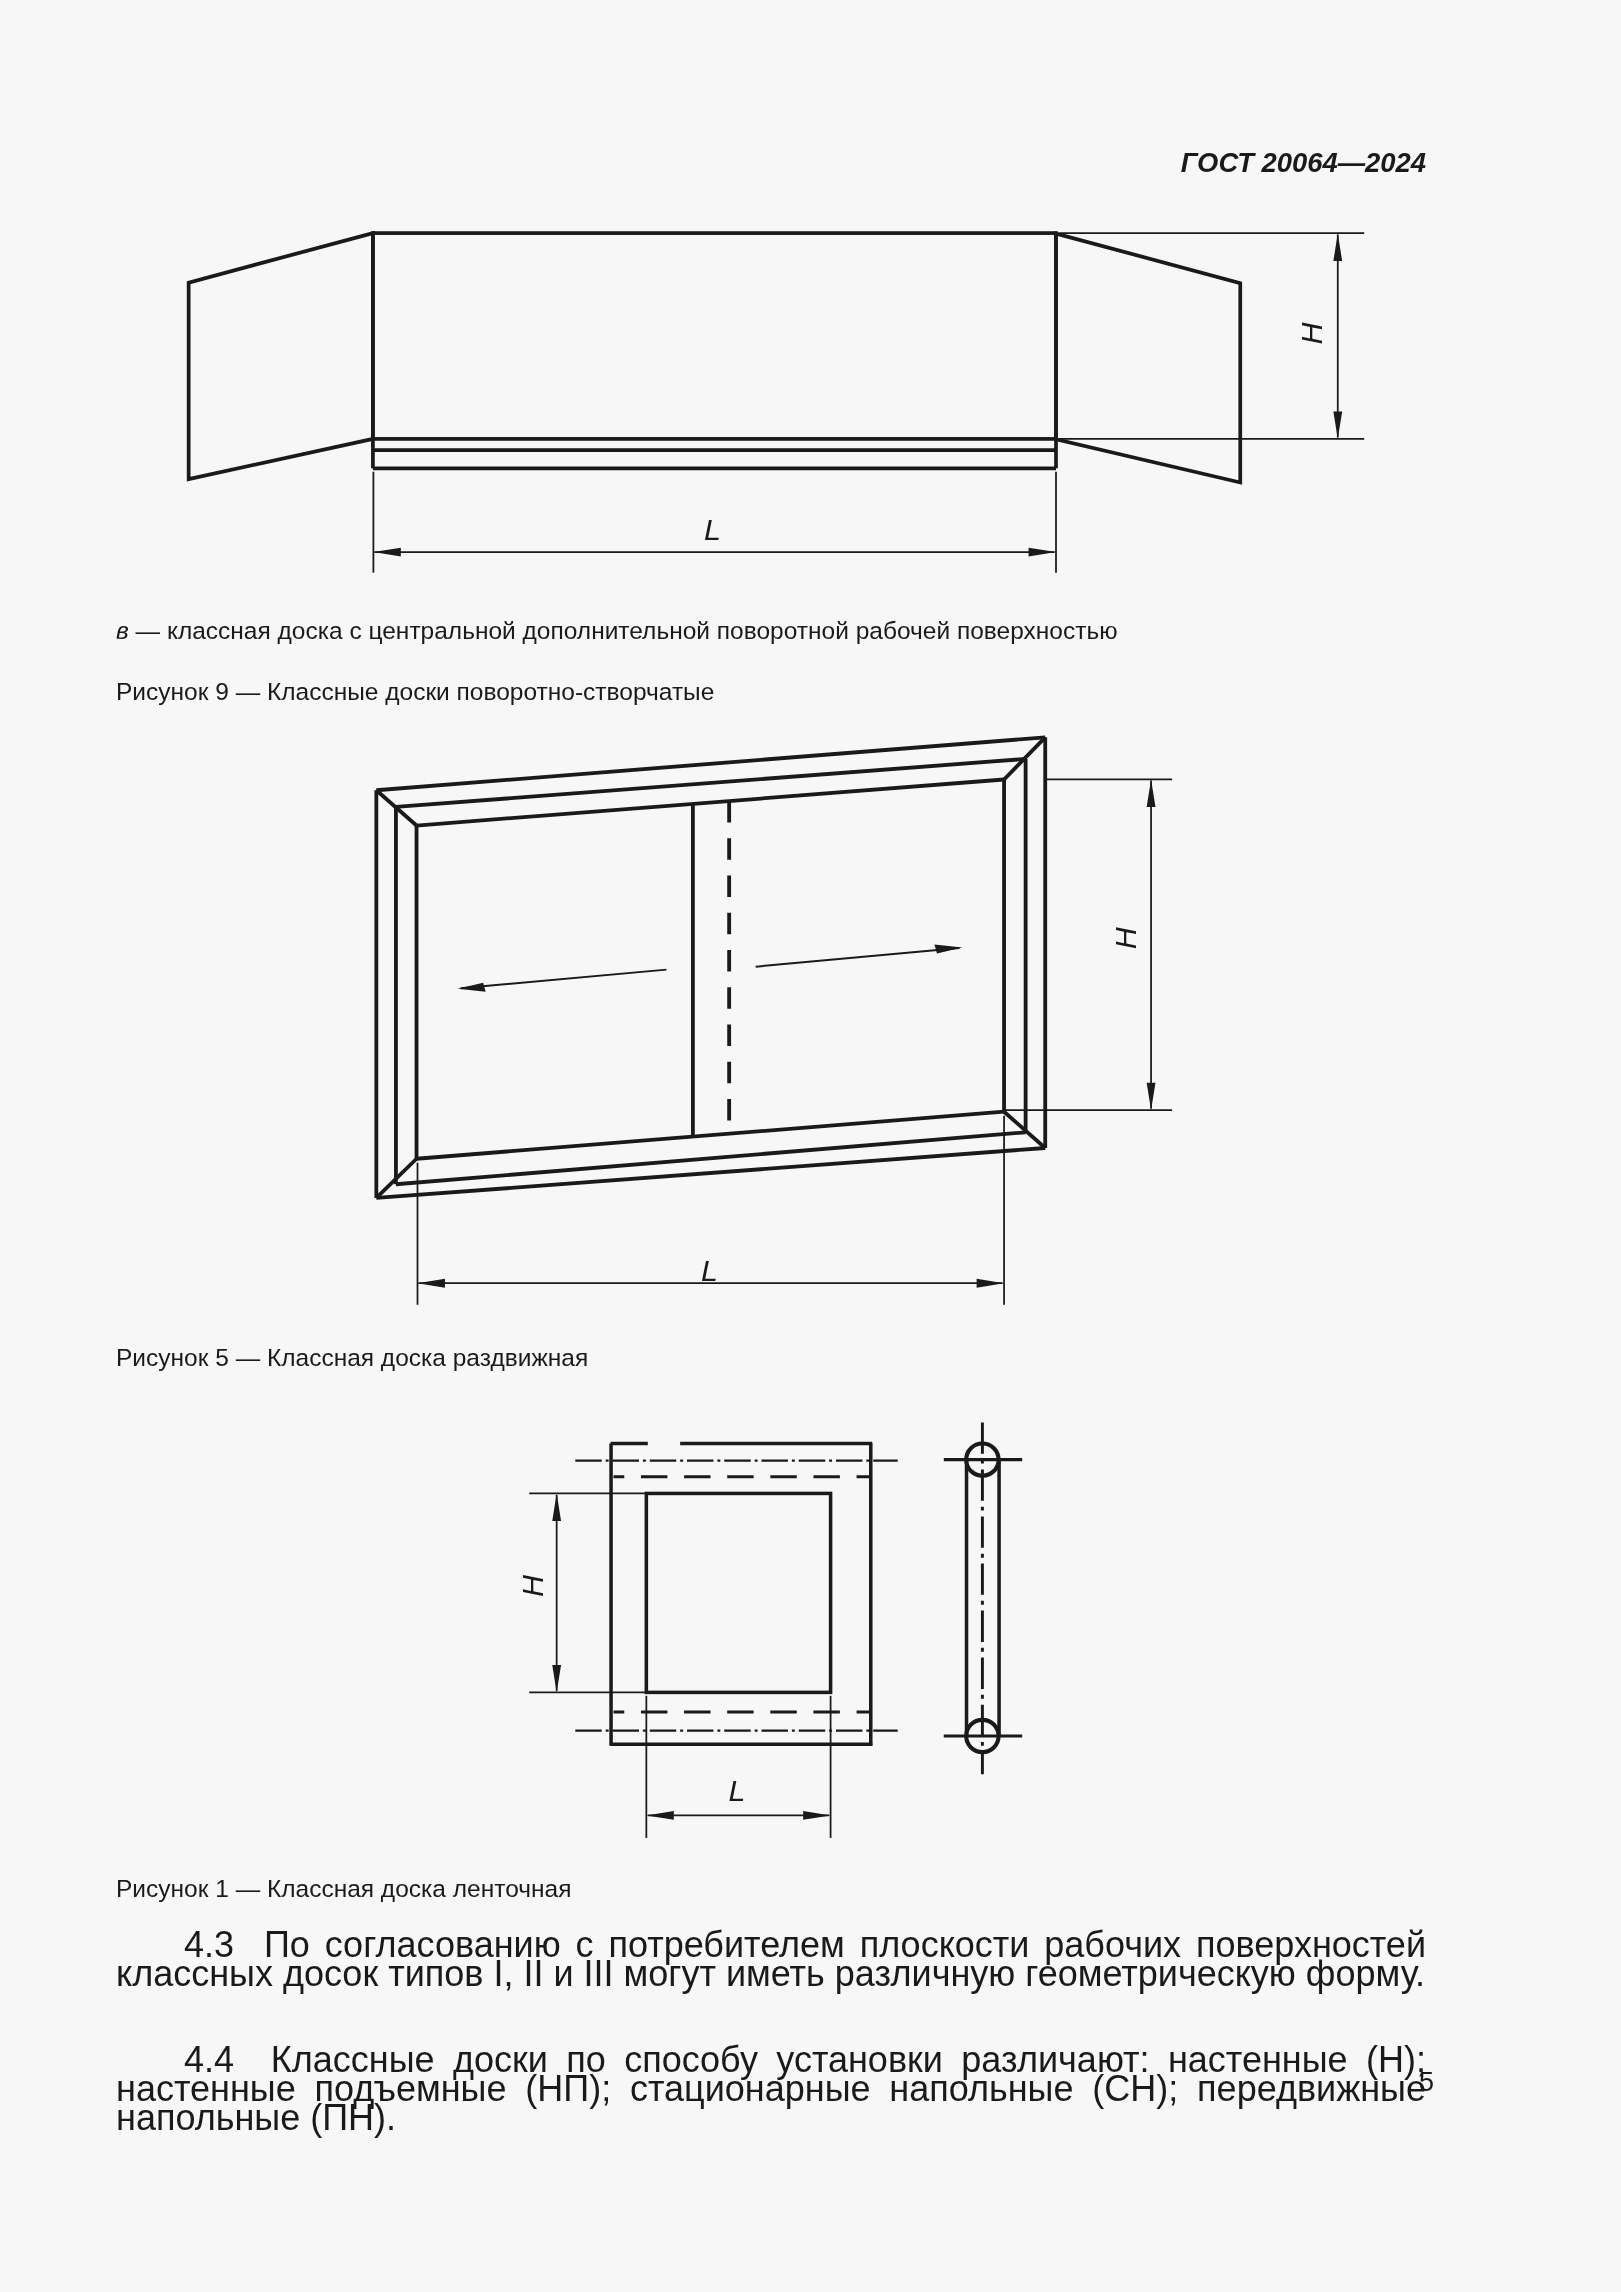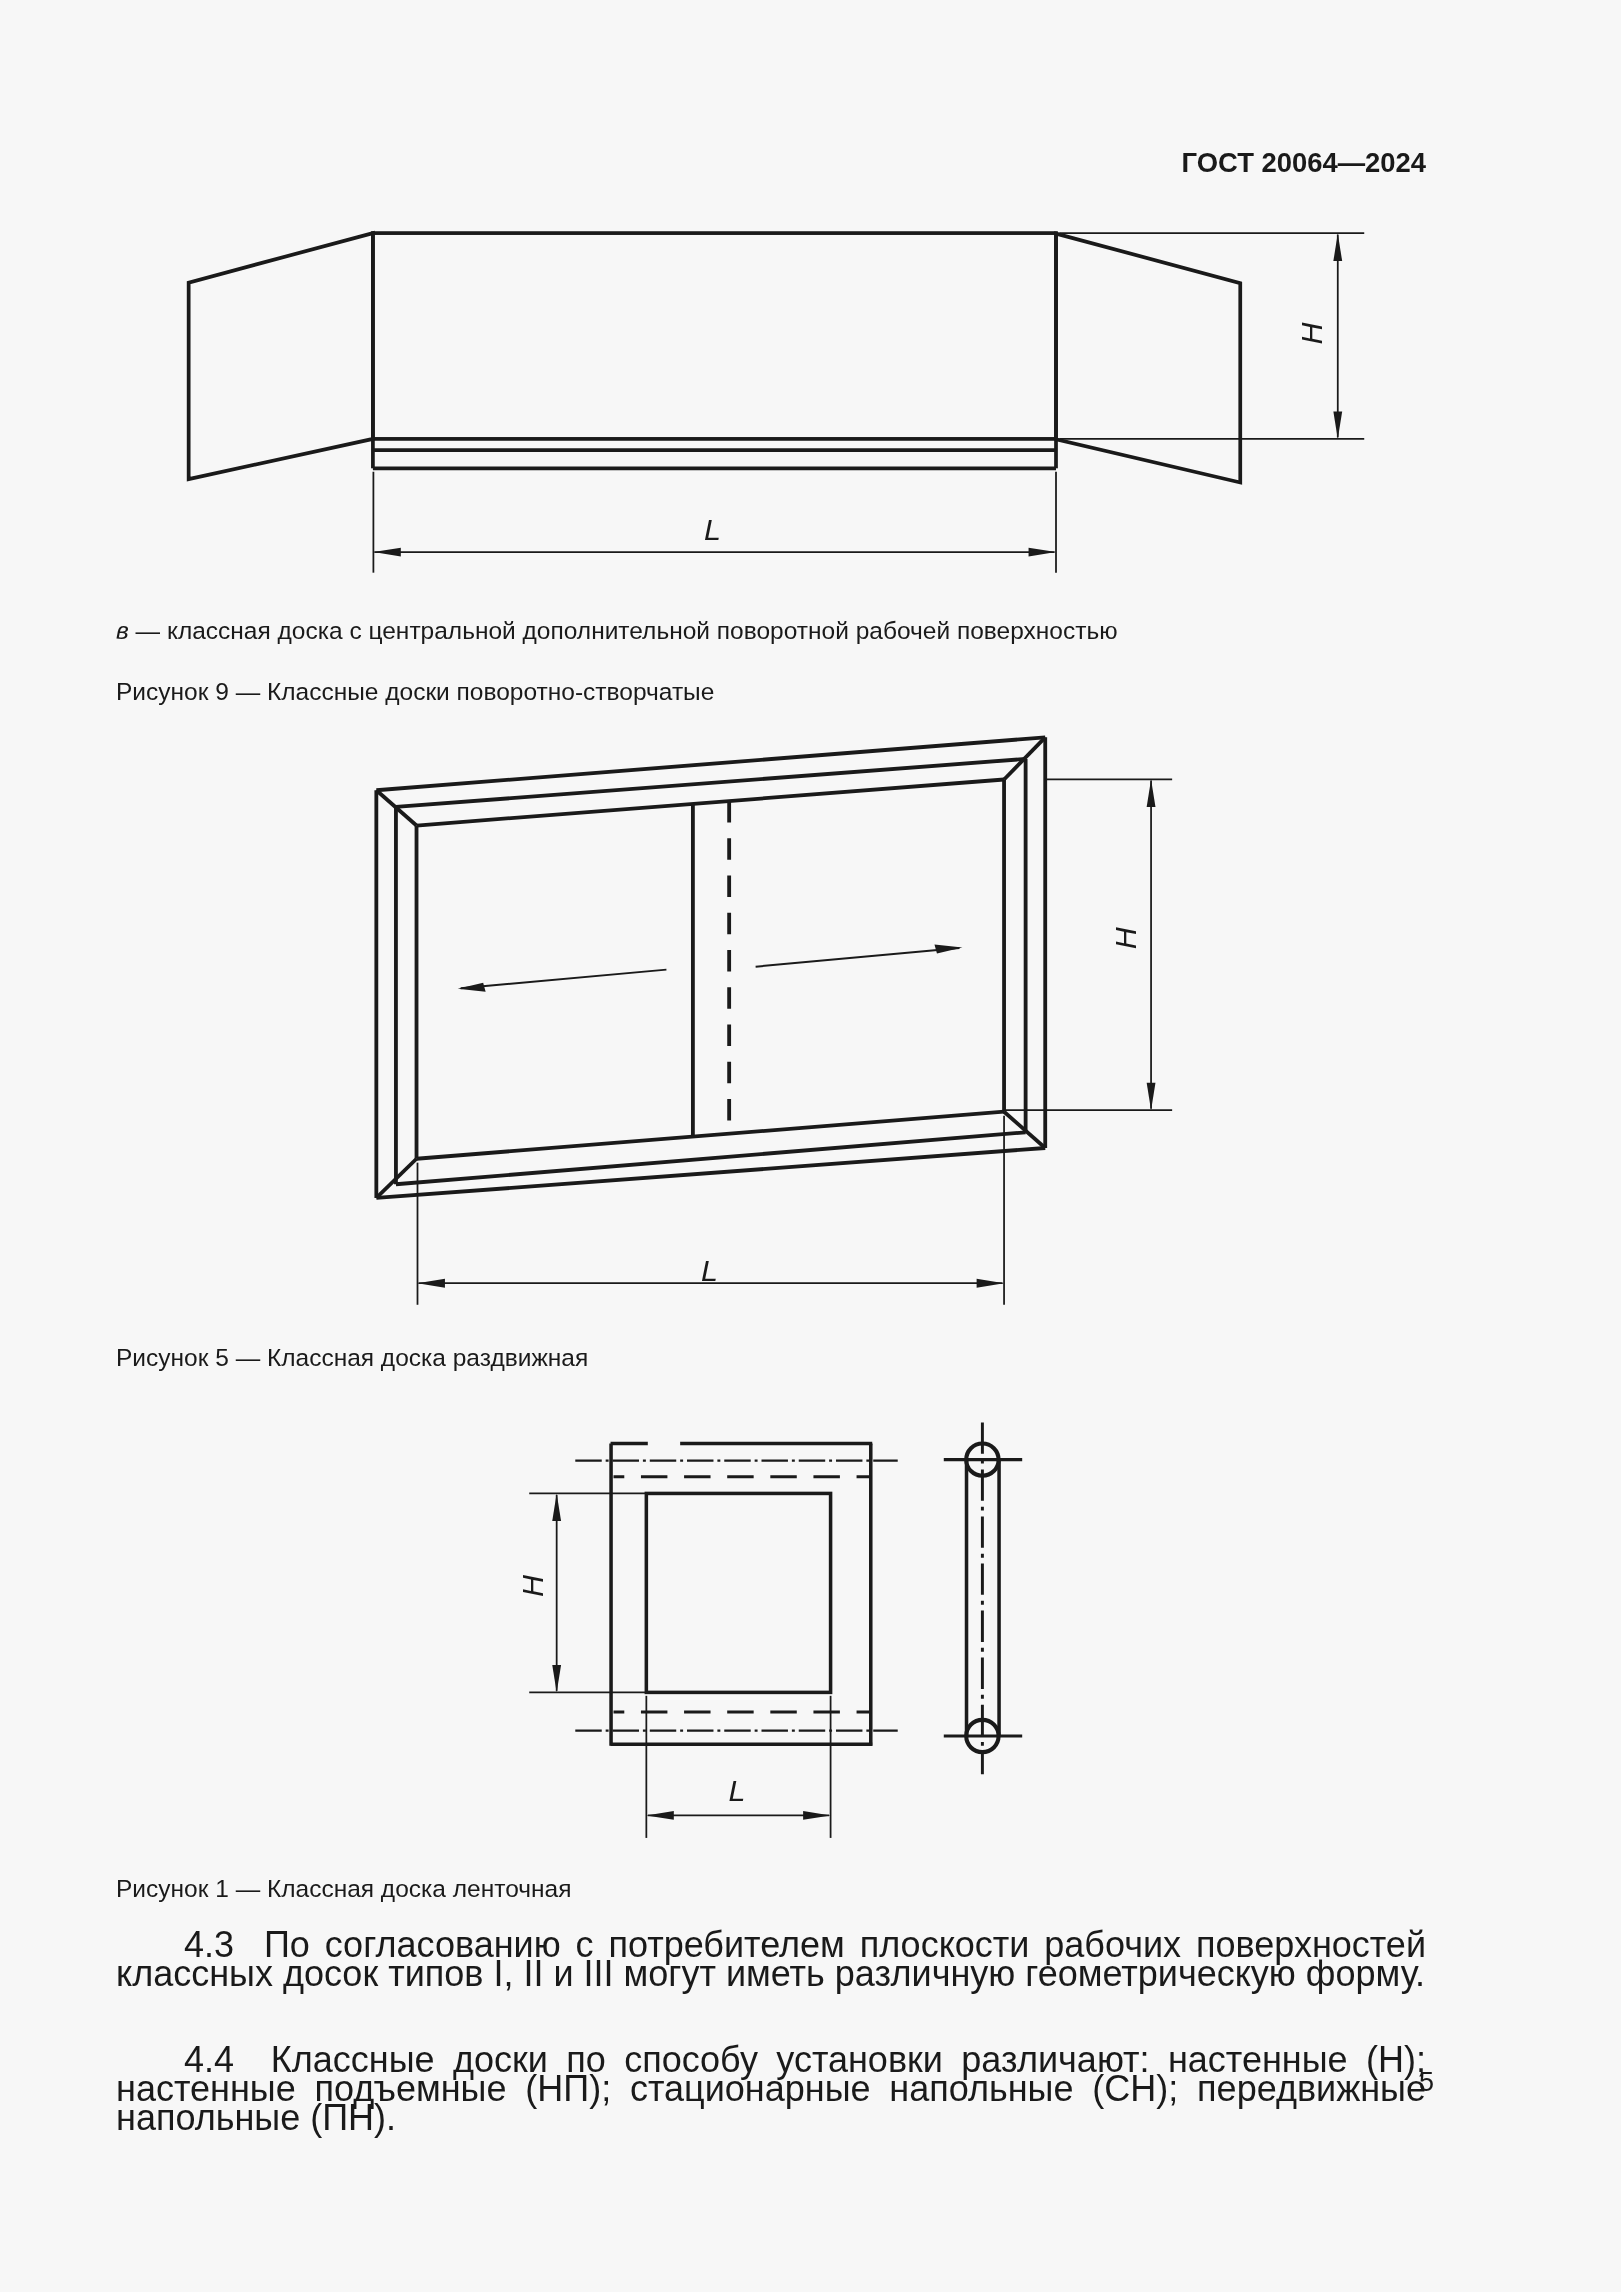--- a/index.html
+++ b/index.html
@@ -8,21 +8,21 @@
   .t{position:absolute;white-space:nowrap;}
   .cap{position:absolute;left:116px;width:1310px;text-align:left;
        font-size:24.5px;line-height:33px;}
   .par{position:absolute;left:116px;width:1310px;font-size:36px;
        line-height:29px;text-align:justify;text-indent:68px;}
   svg{position:absolute;left:0;top:0;}
 </style>
 </head>
 <body>
 
-<div class="t" style="right:195px;top:147px;font-size:27.4px;font-weight:bold;">ГОСТ 20064—2024</div>
+<div class="t" style="right:195px;top:147px;font-size:27.4px;font-weight:bold;font-style:italic;">ГОСТ 20064—2024</div>
 
 <svg width="1621" height="2293" viewBox="0 0 1654 2339" fill="none" stroke="#1a1a1a">
 
 <g stroke-width="3.8">
   <rect x="380.5" y="237.5" width="697" height="210"></rect>
   <line x1="380.5" y1="459" x2="1077.5" y2="459"></line>
   <line x1="380.5" y1="477.5" x2="1077.5" y2="477.5"></line>
   <line x1="380.5" y1="447.5" x2="380.5" y2="477.5"></line>
   <line x1="1077.5" y1="447.5" x2="1077.5" y2="477.5"></line>
   <polygon points="380.5,237.5 192.5,288 192.5,488.5 380.5,447.5"></polygon>

